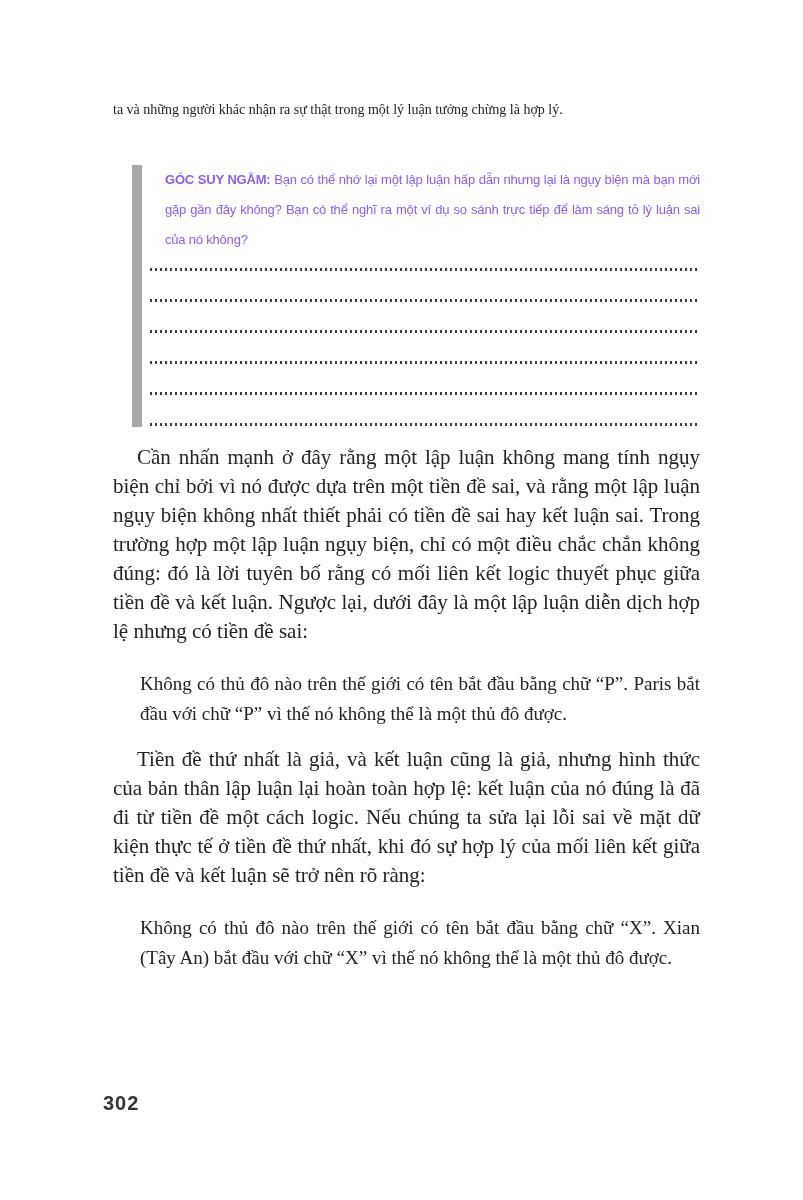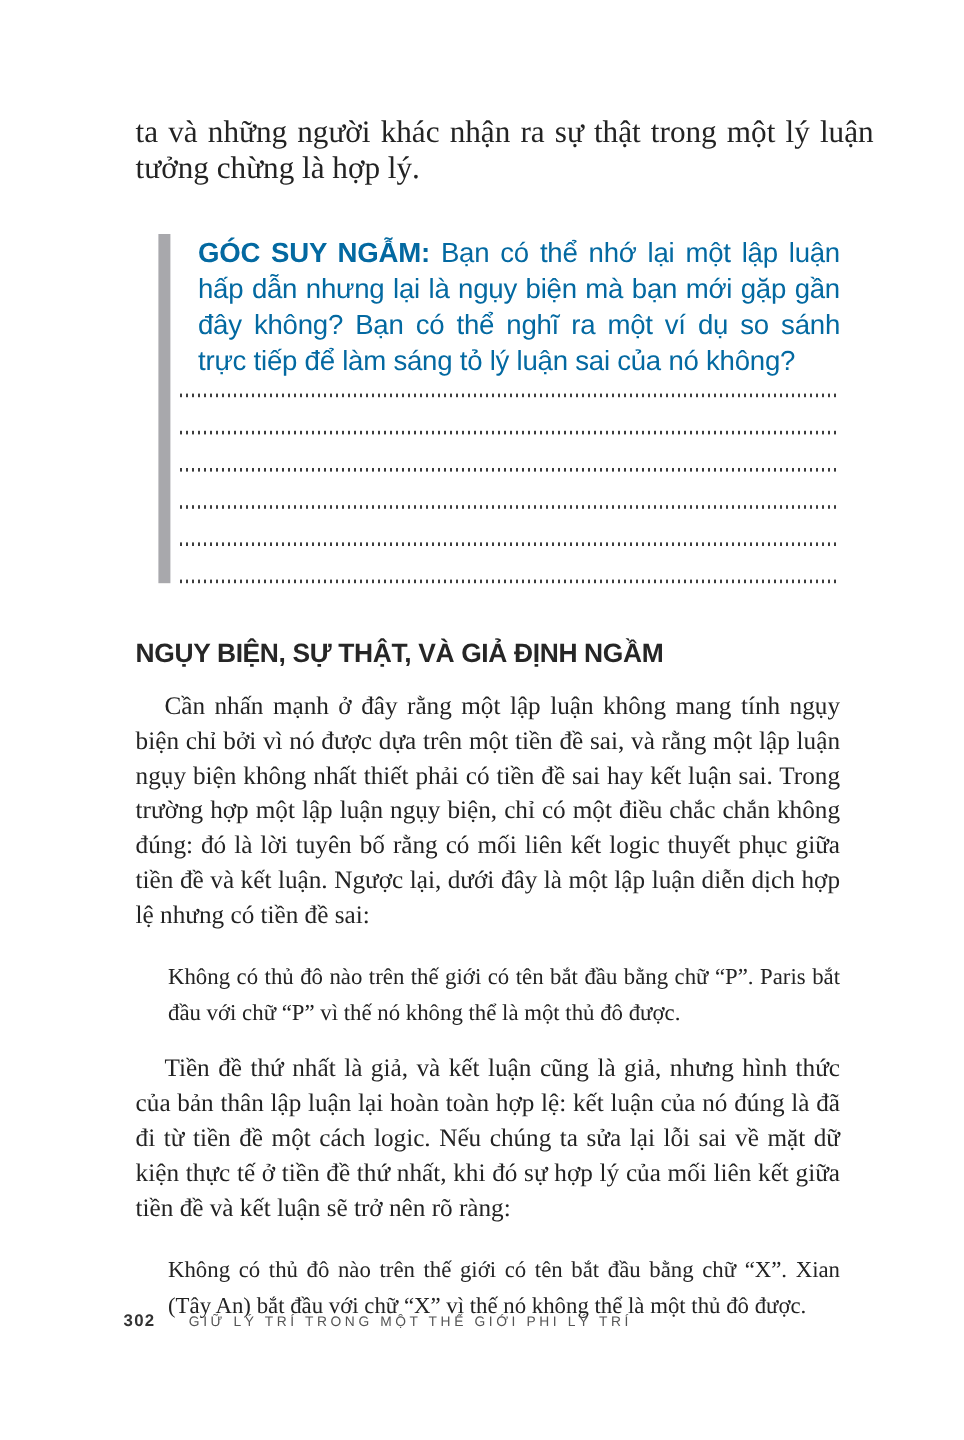--- a/index.html
+++ b/index.html
@@ -9,40 +9,40 @@
     height: 1200px;
     background: #ffffff;
     overflow: hidden;
     color: #232323;
     font-family: "Liberation Serif", "DejaVu Serif", serif;
   }
 
   
   .intro {
     margin: 95px 75px 0 113px;
-    font-size: 26px;
+    font-size: 14px;
     line-height: 30px;
     text-align: justify;
   }
 
   
   .refbox {
     margin: 40px 103px 0 132px;
     border-left: 10px solid #a8a8ac;
     padding-left: 23px;
     min-height: 262px;
     box-sizing: border-box;
   }
   .refbox-text {
     margin: 0;
     font-family: "Liberation Sans", "DejaVu Sans", sans-serif;
-    font-size: 23px;
+    font-size: 13px;
     line-height: 30px;
     text-align: justify;
-    color: #0369a1;
+    color: #8b5cf6;
     letter-spacing: -0.2px;
   }
   .refbox-label { font-weight: 700; }
   .dotted-lines { margin-top: 13px; margin-left: -15px; }
   .dotline {
     height: 3px;
     margin-top: 28px;
     background: repeating-linear-gradient(to right, #3c3c3c 0 2px, transparent 2px 5px);
   }
   .dotline:first-child { margin-top: 0; }
@@ -75,21 +75,21 @@
   .footer {
     position: absolute;
     left: 103px;
     top: 1092px;
     display: flex;
     align-items: baseline;
     font-family: "Liberation Sans", "DejaVu Sans", sans-serif;
   }
   .footer-page-number {
     font-weight: 700;
-    font-size: 14px;
+    font-size: 20px;
     letter-spacing: 1px;
     color: #333333;
   }
   .footer-running-title {
     margin-left: 28px;
     font-size: 11.5px;
     letter-spacing: 3px;
     color: #555555;
   }
 </style>
@@ -105,28 +105,26 @@
     <div class="dotted-lines">
         <div class="dotline"></div>
         <div class="dotline"></div>
         <div class="dotline"></div>
         <div class="dotline"></div>
         <div class="dotline"></div>
         <div class="dotline"></div>
       </div>
   </div>
 
-  <h2 class="section-heading">NGỤY BIỆN, SỰ THẬT, VÀ GIẢ ĐỊNH NGẦM</h2>
 
   <p class="body-para">Cần nhấn mạnh ở đây rằng một lập luận không mang tính ngụy biện chỉ bởi vì nó được dựa trên một tiền đề sai, và rằng một lập luận ngụy biện không nhất thiết phải có tiền đề sai hay kết luận sai. Trong trường hợp một lập luận ngụy biện, chỉ có một điều chắc chắn không đúng: đó là lời tuyên bố rằng có mối liên kết logic thuyết phục giữa tiền đề và kết luận. Ngược lại, dưới đây là một lập luận diễn dịch hợp lệ nhưng có tiền đề sai:</p>
 
   <p class="quote-para">Không có thủ đô nào trên thế giới có tên bắt đầu bằng chữ “P”. Paris bắt đầu với chữ “P” vì thế nó không thể là một thủ đô được.</p>
 
   <p class="body-para">Tiền đề thứ nhất là giả, và kết luận cũng là giả, nhưng hình thức của bản thân lập luận lại hoàn toàn hợp lệ: kết luận của nó đúng là đã đi từ tiền đề một cách logic. Nếu chúng ta sửa lại lỗi sai về mặt dữ kiện thực tế ở tiền đề thứ nhất, khi đó sự hợp lý của mối liên kết giữa tiền đề và kết luận sẽ trở nên rõ ràng:</p>
 
   <p class="quote-para">Không có thủ đô nào trên thế giới có tên bắt đầu bằng chữ “X”. Xian (Tây An) bắt đầu với chữ “X” vì thế nó không thể là một thủ đô được.</p>
 
   <div class="footer">
     <span class="footer-page-number">302</span>
-    <span class="footer-running-title">GIỮ LÝ TRÍ TRONG MỘT THẾ GIỚI PHI LÝ TRÍ</span>
   </div>
 
 </div>
 
 </body></html>

